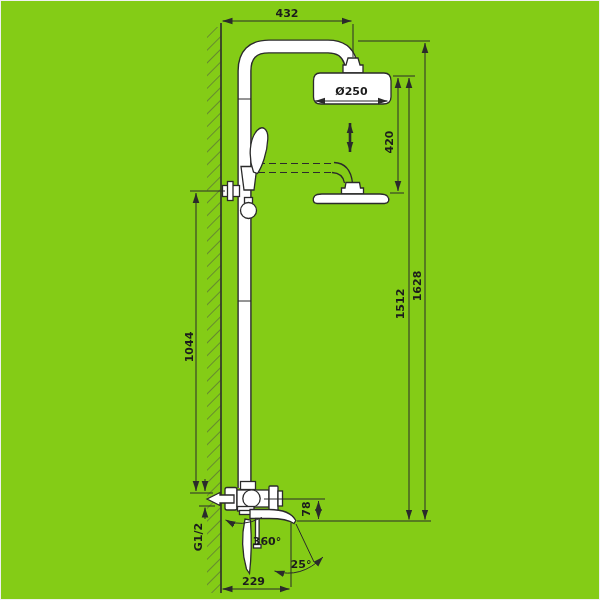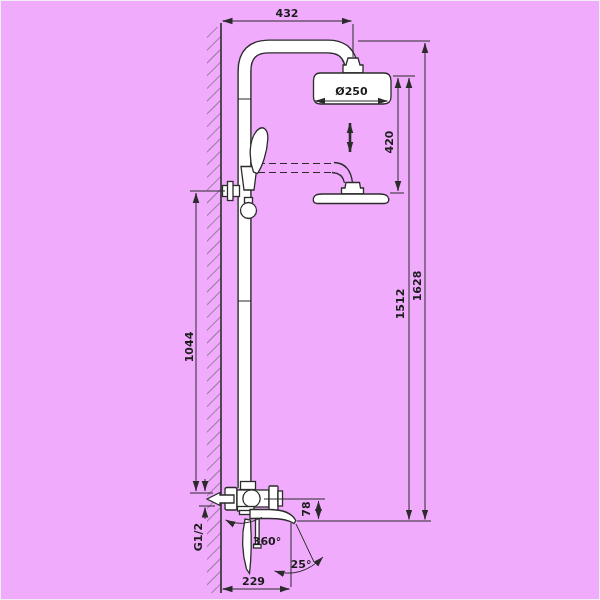--- a/index.html
+++ b/index.html
@@ -1,17 +1,17 @@
 <!DOCTYPE html>
 <html><head>
 <meta charset="utf-8">
 <style>
   html,body{margin:0;padding:0;background:#ffffff;}
   #stage{
-    position:relative;width:600px;height:600px;background:#f0abfc;
+    position:relative;width:600px;height:600px;background:#84cc16;
     font-family:"DejaVu Sans","Liberation Sans",sans-serif;
     overflow:hidden;border:1px solid #f0f0f0;box-sizing:border-box;
   }
   svg{display:block;}
   .fix{stroke:#2b2b2b;stroke-width:1.3;fill:#ffffff;}
   .fixl{stroke:#2b2b2b;stroke-width:1.3;fill:none;}
   .dim{stroke:#2b2b2b;stroke-width:1;fill:none;}
   .dash{stroke:#2b2b2b;stroke-width:1.2;fill:none;stroke-dasharray:7 4;}
   text{fill:#1c1c1c;font-size:11px;font-weight:bold;}
 </style>

